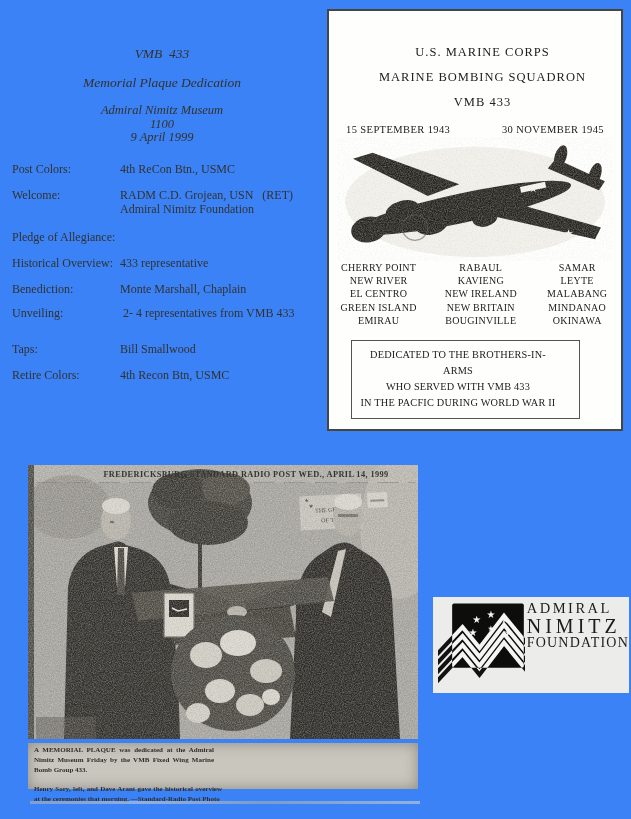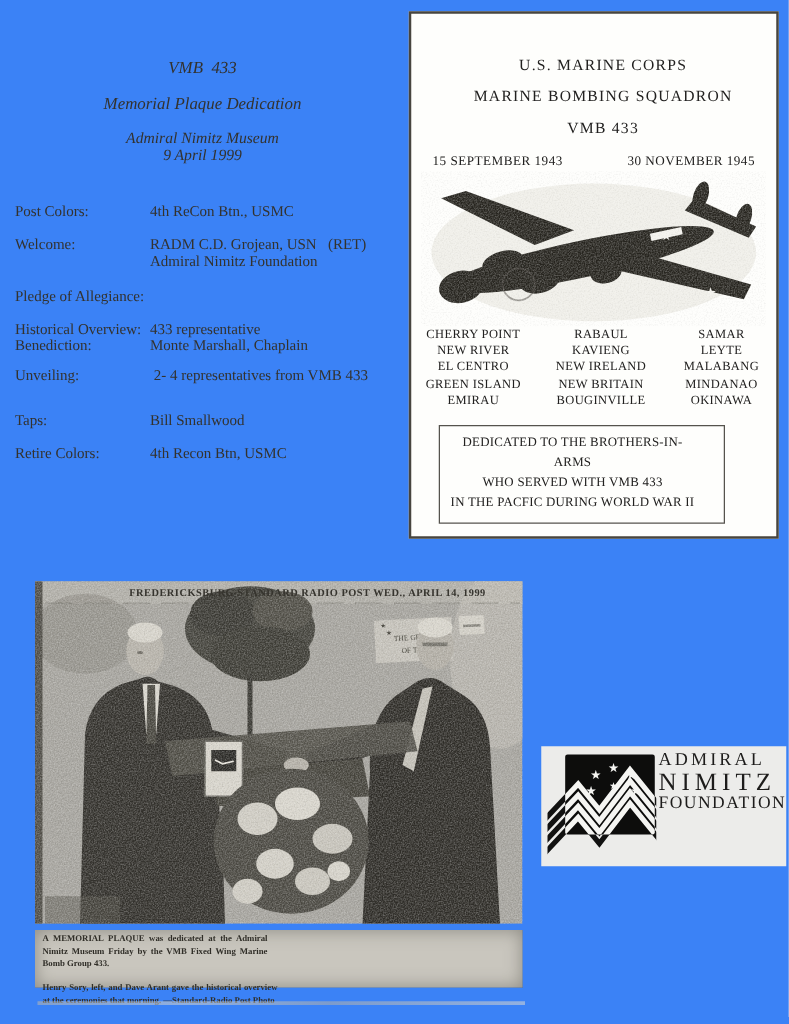--- a/index.html
+++ b/index.html
@@ -75,20 +75,21 @@
     </filter>
   </defs>
 </svg>
 
 <div class="page">
 
   <div class="prog-header">
     <div class="prog-title">VMB  433</div>
     <div class="prog-subtitle">Memorial Plaque Dedication</div>
     <div class="prog-venue">Admiral Nimitz Museum</div>
+    <div class="prog-time">1100</div>
     <div class="prog-date">9 April 1999</div>
   </div>
 
   <div class="schedule">
     <div class="sched-row" style="margin-top:0">
       <div class="sched-label">Post Colors:</div>
       <div class="sched-value">4th ReCon Btn., USMC</div>
     </div>
     <div class="sched-row" style="margin-top:13px">
       <div class="sched-label">Welcome:</div>
@@ -98,21 +99,21 @@
       </div>
     </div>
     <div class="sched-row" style="margin-top:15px">
       <div class="sched-label">Pledge of Allegiance:</div>
       <div class="sched-value"></div>
     </div>
     <div class="sched-row" style="margin-top:12px">
       <div class="sched-label">Historical Overview:</div>
       <div class="sched-value">433 representative</div>
     </div>
-    <div class="sched-row" style="">
+    <div class="sched-row" style="margin-top:13px">
       <div class="sched-label">Benediction:</div>
       <div class="sched-value">Monte Marshall, Chaplain</div>
     </div>
     <div class="sched-row" style="margin-top:10px">
       <div class="sched-label">Unveiling:</div>
       <div class="sched-value"> 2- 4 representatives from VMB 433</div>
     </div>
     <div class="sched-row" style="margin-top:23px">
       <div class="sched-label">Taps:</div>
       <div class="sched-value">Bill Smallwood</div>

